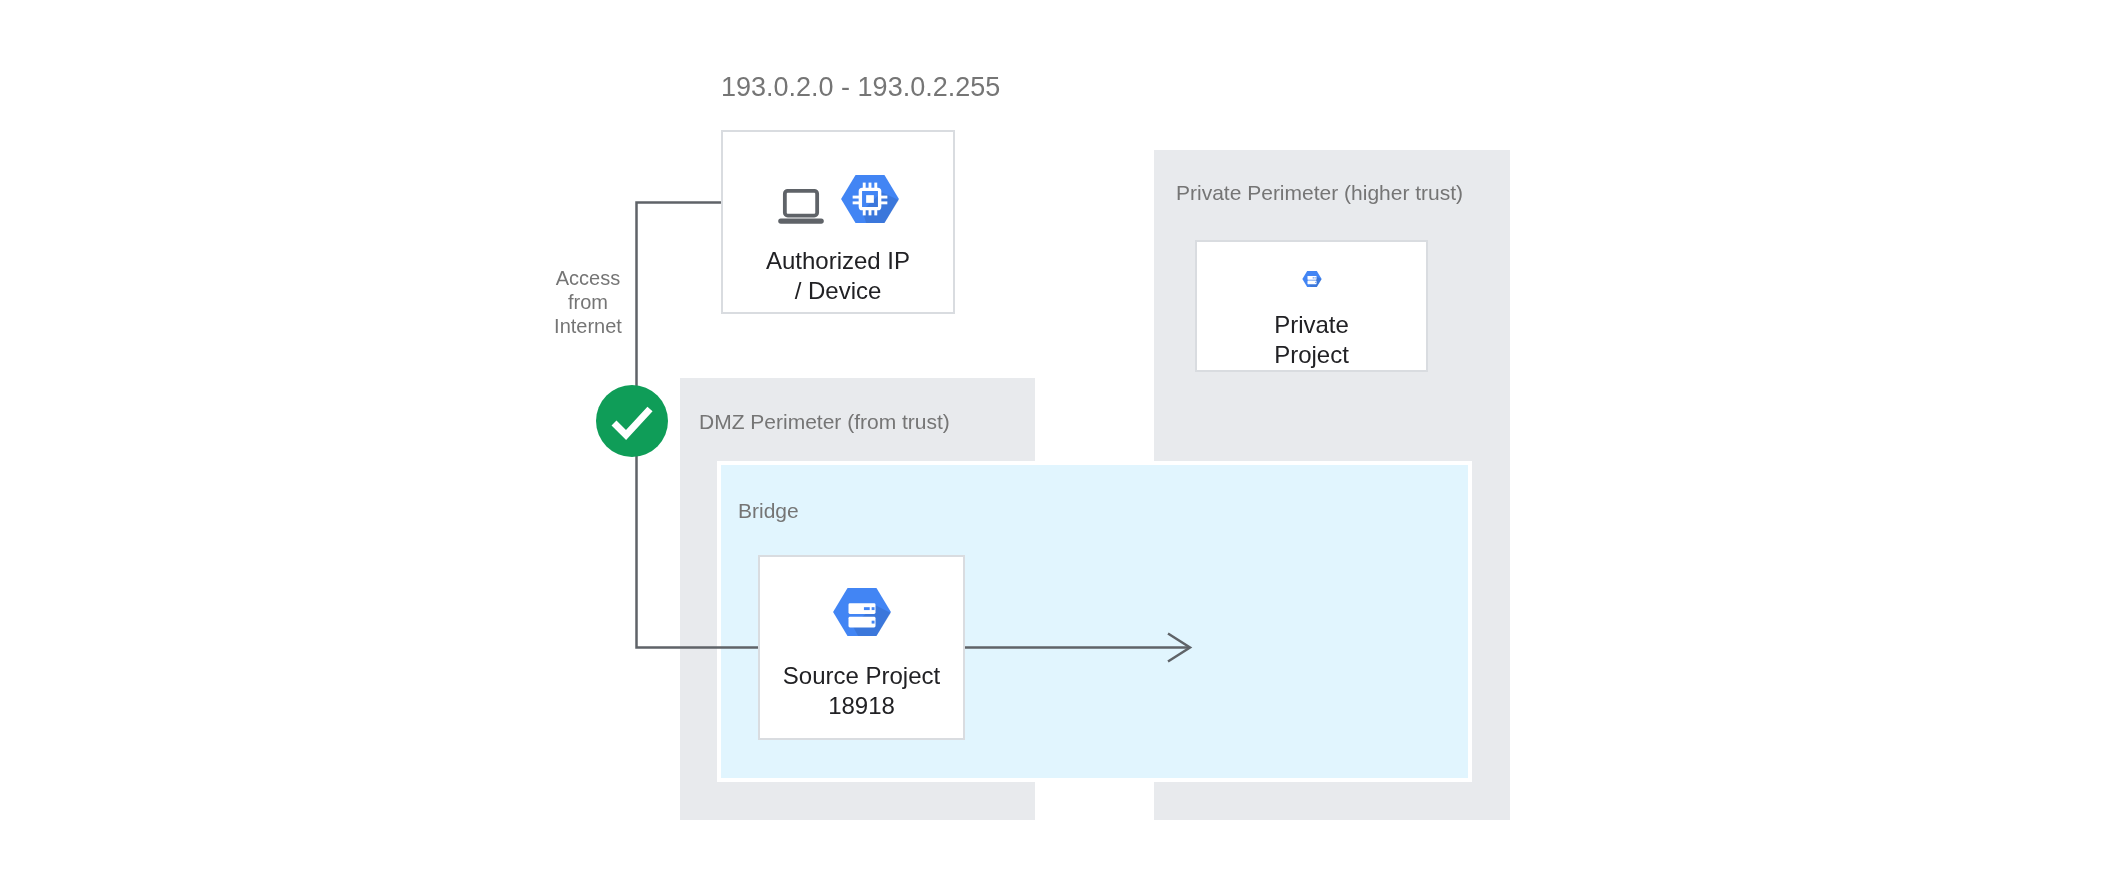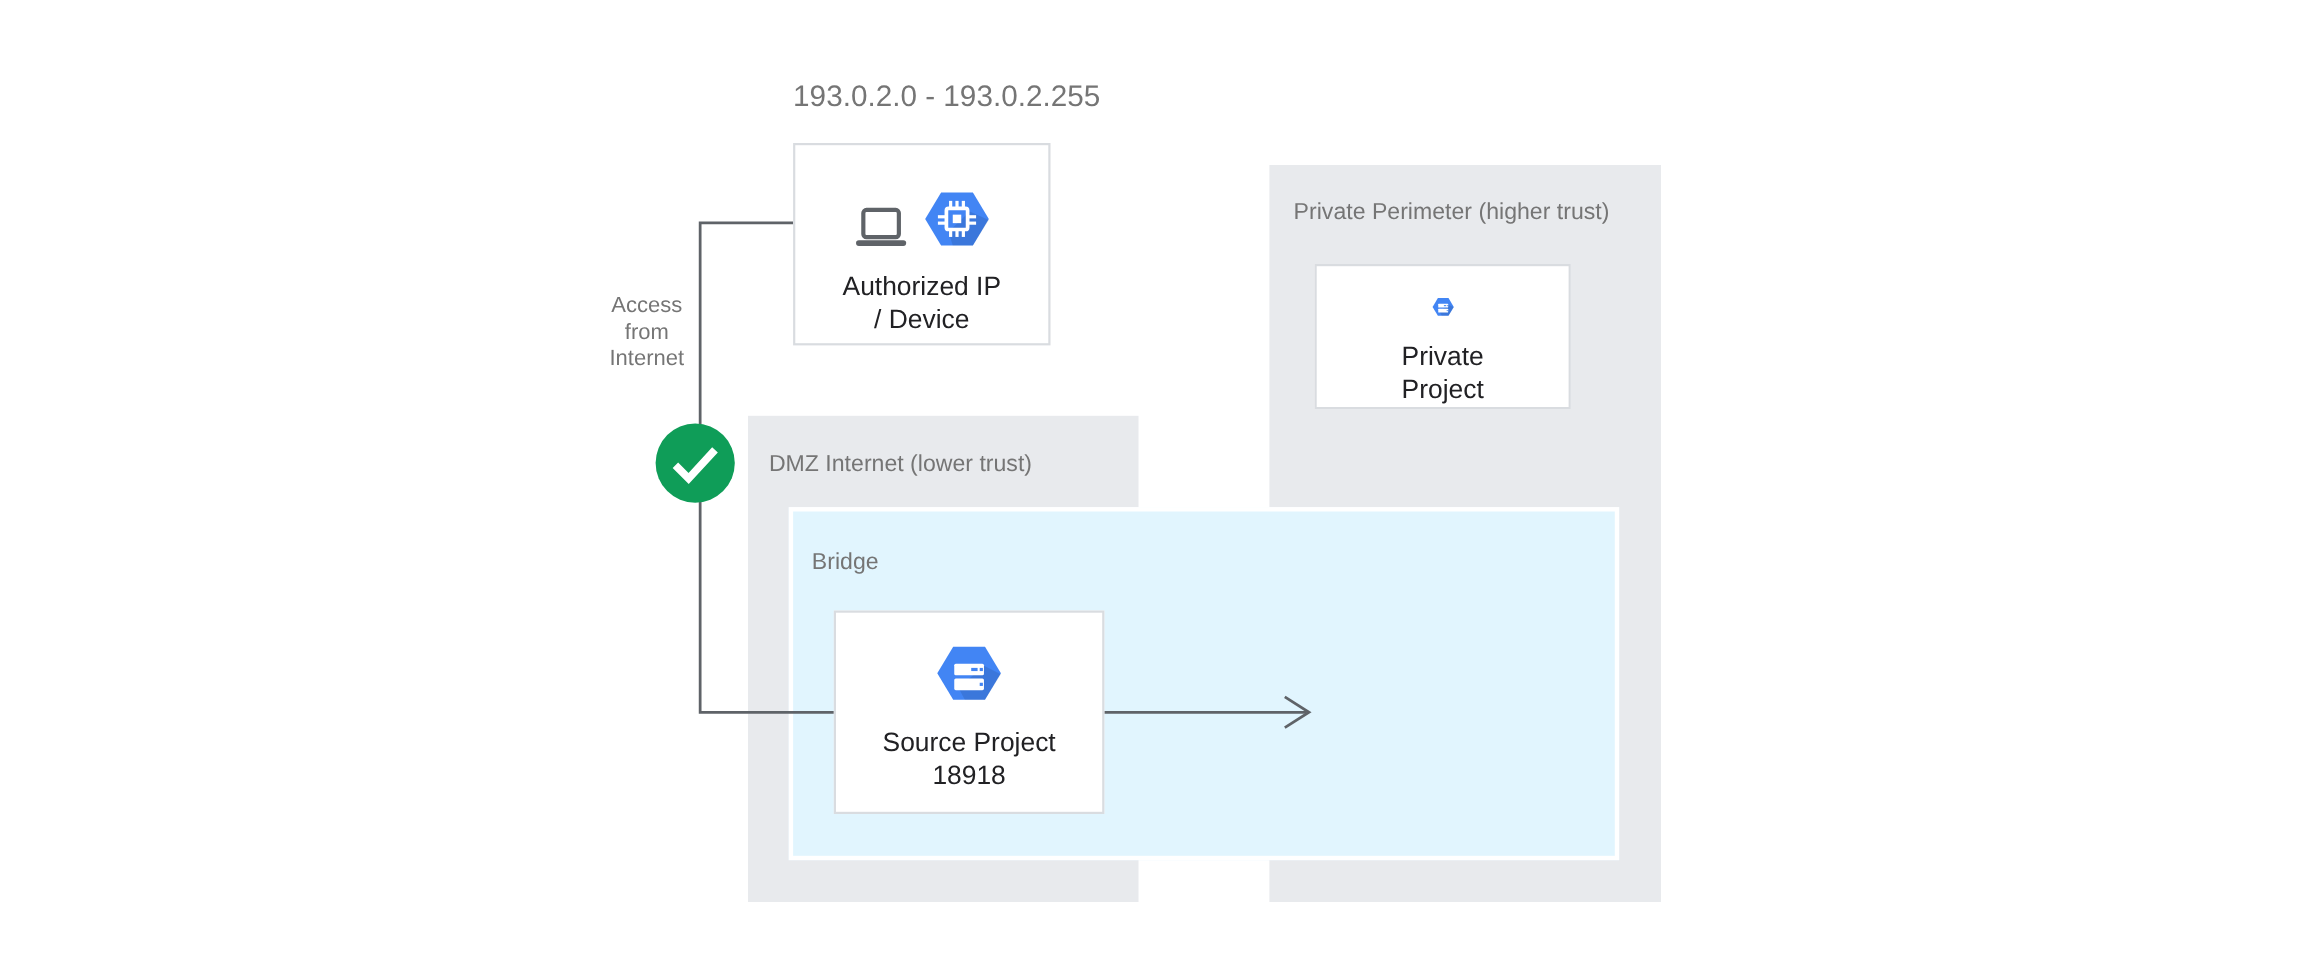--- a/index.html
+++ b/index.html
@@ -66,21 +66,21 @@
   .node-box {
     position: absolute;
     background: #ffffff;
     border: 2px solid var(--box-border, #d9dce0);
     z-index: 4;
     display: flex;
     flex-direction: column;
     align-items: center;
   }
   .node-box.authorized { left: 721px; top: 110px; width: 234px; height: 184px; padding-top: 40px; margin-top: 20px; }
-  .node-box.source     { left: 758px; top: 555px; width: 246px; height: 185px; padding-top: 28px; }
+  .node-box.source     { left: 758px; top: 555px; width: 207px; height: 185px; padding-top: 28px; }
   .node-box.sink       { left: 1195px; top: 556px; width: 234px; height: 184px; padding-top: 28px; }
   .node-box.private    { left: 1195px; top: 240px; width: 233px; height: 132px; padding-top: 28px; }
 
   .icon-row {
     display: flex;
     align-items: flex-end;
     gap: 13px;
   }
   .node-label {
     margin-top: 22px;
@@ -127,21 +127,21 @@
     left: 595px; top: 384px; width: 74px; height: 74px;
     z-index: 5;
   }
 </style>
 </head>
 <body>
 
 <div class="canvas">
 
   <div class="perimeter dmz-perimeter">
-    <div class="perimeter-label">DMZ Internet (lower trust)</div>
+    <div class="perimeter-label">DMZ Perimeter (from trust)</div>
   </div>
 
   <div class="perimeter private-perimeter">
     <div class="perimeter-label">Private Perimeter (higher trust)</div>
   </div>
 
   <div class="bridge-zone">
     <div class="bridge-label">Bridge</div>
   </div>
 

